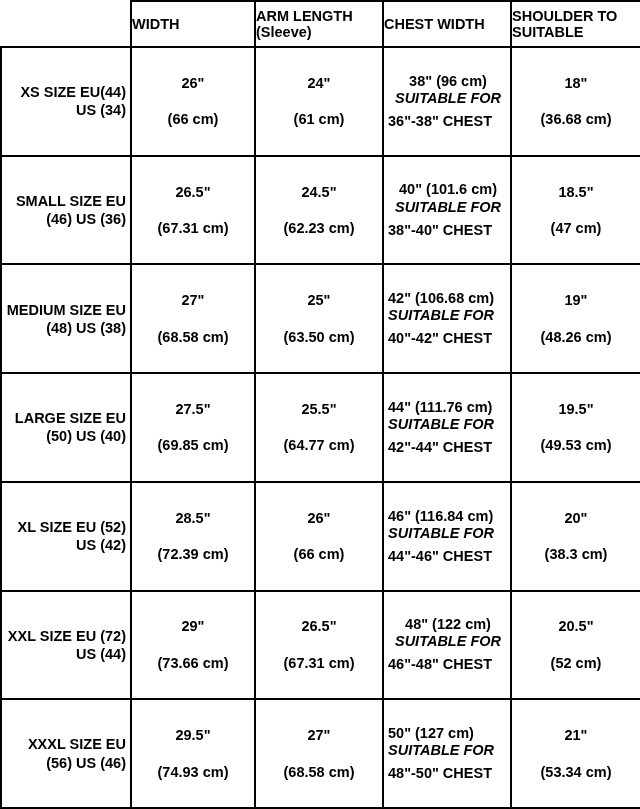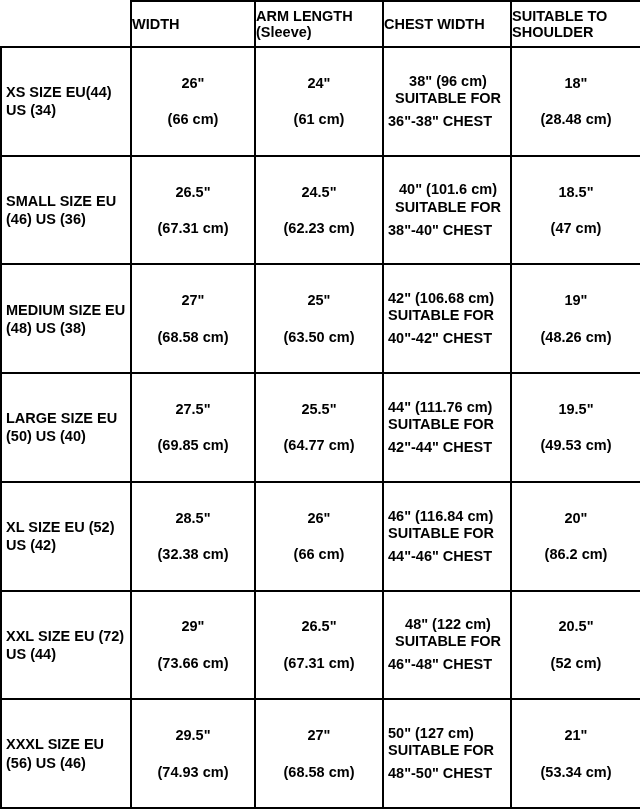--- a/index.html
+++ b/index.html
@@ -37,40 +37,40 @@
     text-align: left;
     vertical-align: top;
     padding: 4px 0 0 4px;
     line-height: 1.12;
     font-size: 14.5px;
   }
   thead th.blank { border-left: none; border-top: none; }
   thead th .sub { display: block; }
 
   td.label {
-    text-align: left;
+    text-align: right;
     padding: 0 4px;
     line-height: 1.25;
   }
   td.meas {
     text-align: center;
     line-height: 1.0;
     padding: 0 4px;
   }
   td.meas .inch { display: block; margin-bottom: 22px; }
   td.meas .cm { display: block; }
 
   td.chest {
     text-align: left;
     padding: 2px 2px 2px 4px;
     line-height: 1.18;
     font-size: 14.5px;
   }
   td.chest .top { display: block; }
-  td.chest .mid { display: block; }
+  td.chest .mid { display: block; font-style: italic; }
   td.chest .bot { display: block; margin-top: 6px; }
   td.chest.centered .top,
   td.chest.centered .mid { text-align: center; }
 </style>
 </head>
 <body>
 
 <table class="size-chart">
   <colgroup>
     <col class="c0">
@@ -81,42 +81,42 @@
   </colgroup>
   <thead>
     <tr>
       <th class="blank"></th>
       <th>WIDTH</th>
       <th>
         <span>ARM LENGTH</span>
         <span class="sub">(Sleeve)</span>
       </th>
       <th>CHEST WIDTH</th>
-      <th>SUITABLE TO SHOULDER</th>
+      <th>SHOULDER TO SUITABLE</th>
     </tr>
   </thead>
   <tbody id="chart-body">
       <tr>
         <td class="label">XS SIZE EU(44) US (34)</td>
         <td class="meas">
           <span class="inch">26"</span>
           <span class="cm">(66 cm)</span>
         </td>
         <td class="meas">
           <span class="inch">24"</span>
           <span class="cm">(61 cm)</span>
         </td>
         <td class="chest centered">
           <span class="top">38"  (96 cm)</span>
           <span class="mid">SUITABLE FOR</span>
           <span class="bot">36"-38" CHEST</span>
         </td>
         <td class="meas">
           <span class="inch">18"</span>
-          <span class="cm">(28.48 cm)</span>
+          <span class="cm">(36.68 cm)</span>
         </td>
       </tr>
       <tr>
         <td class="label">SMALL SIZE EU (46) US (36)</td>
         <td class="meas">
           <span class="inch">26.5"</span>
           <span class="cm">(67.31 cm)</span>
         </td>
         <td class="meas">
           <span class="inch">24.5"</span>
@@ -169,34 +169,34 @@
         </td>
         <td class="meas">
           <span class="inch">19.5"</span>
           <span class="cm">(49.53 cm)</span>
         </td>
       </tr>
       <tr>
         <td class="label">XL SIZE EU (52) US (42)</td>
         <td class="meas">
           <span class="inch">28.5"</span>
-          <span class="cm">(32.38 cm)</span>
+          <span class="cm">(72.39 cm)</span>
         </td>
         <td class="meas">
           <span class="inch">26"</span>
           <span class="cm">(66 cm)</span>
         </td>
         <td class="chest">
           <span class="top">46"  (116.84 cm)</span>
           <span class="mid">SUITABLE FOR</span>
           <span class="bot">44"-46" CHEST</span>
         </td>
         <td class="meas">
           <span class="inch">20"</span>
-          <span class="cm">(86.2 cm)</span>
+          <span class="cm">(38.3 cm)</span>
         </td>
       </tr>
       <tr>
         <td class="label">XXL SIZE EU (72) US (44)</td>
         <td class="meas">
           <span class="inch">29"</span>
           <span class="cm">(73.66 cm)</span>
         </td>
         <td class="meas">
           <span class="inch">26.5"</span>

